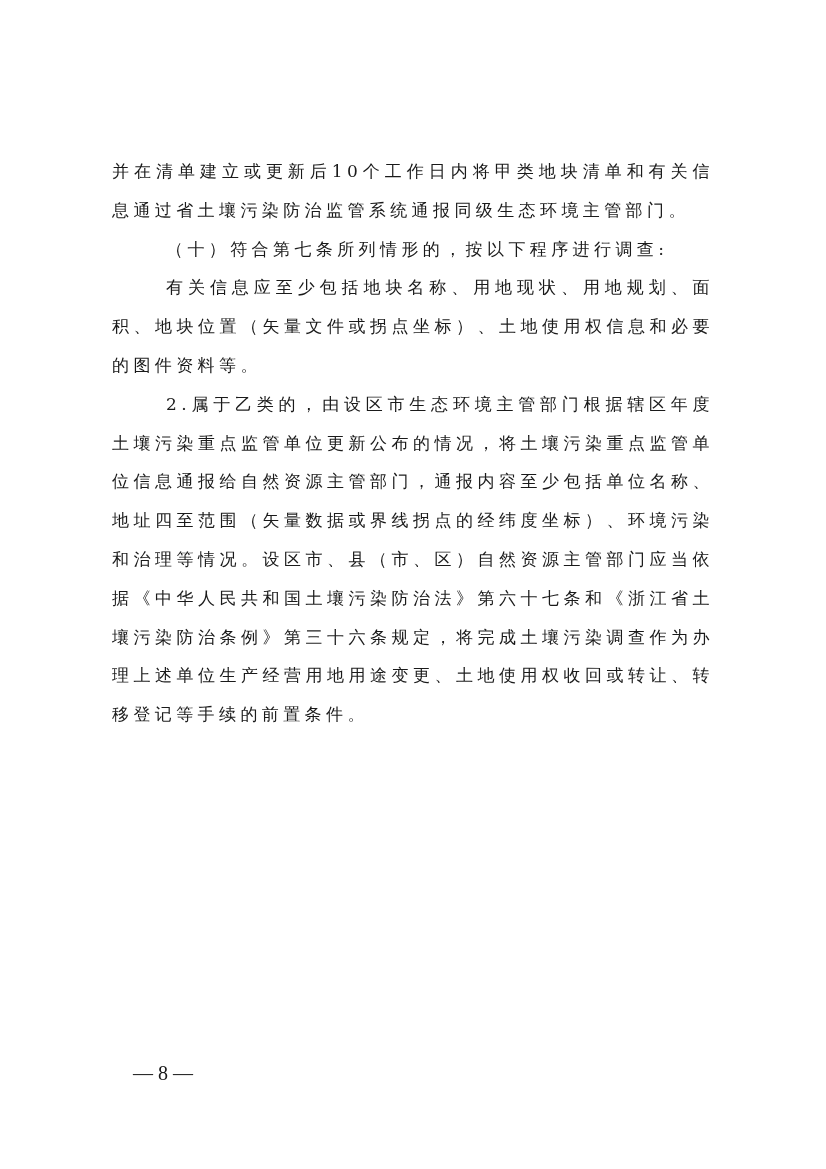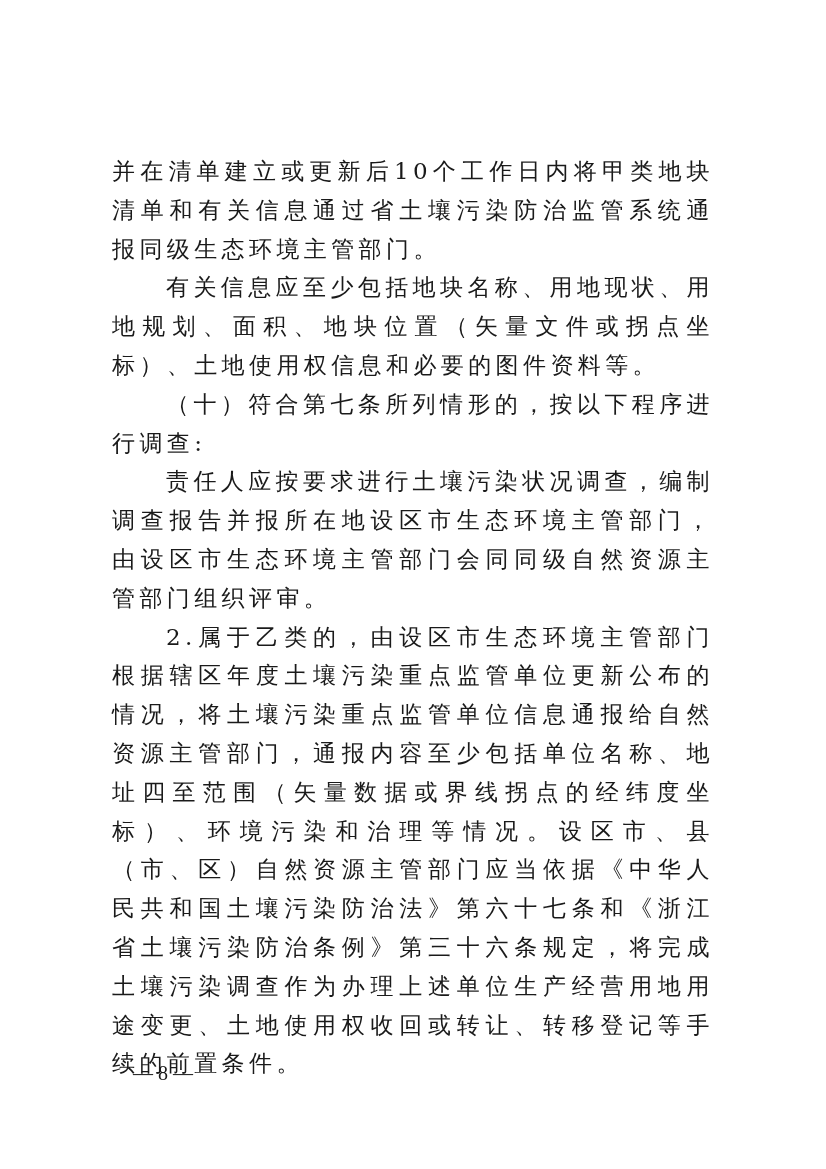--- a/index.html
+++ b/index.html
@@ -16,21 +16,21 @@
       color: #1a1a1a;
     }
     .page-body {
       position: absolute;
       left: 112px;
       top: 152px;
       width: 602px;
     }
     .para {
       margin: 0;
-      font-size: 23px;
+      font-size: 17px;
       line-height: 38.8px;
       text-align: justify;
       text-align-last: left;
       letter-spacing: 4.4px;
       word-break: break-all;
     }
     .para.indent {
       text-indent: 54px;
     }
     .page-number {
@@ -42,19 +42,18 @@
       font-family: "Liberation Serif", "DejaVu Serif", serif;
       color: #1a1a1a;
       white-space: pre;
     }
   </style>
 </head>
 <body>
 
 <div class="page-body">
   <p class="para">并在清单建立或更新后10个工作日内将甲类地块清单和有关信息通过省土壤污染防治监管系统通报同级生态环境主管部门。</p>
+  <p class="para indent">（十）符合第七条所列情形的，按以下程序进行调查:</p>
   <p class="para indent">有关信息应至少包括地块名称、用地现状、用地规划、面积、地块位置（矢量文件或拐点坐标）、土地使用权信息和必要的图件资料等。</p>
-  <p class="para indent">（十）符合第七条所列情形的，按以下程序进行调查:</p>
-  <p class="para indent">责任人应按要求进行土壤污染状况调查，编制调查报告并报所在地设区市生态环境主管部门，由设区市生态环境主管部门会同同级自然资源主管部门组织评审。</p>
   <p class="para indent">2.属于乙类的，由设区市生态环境主管部门根据辖区年度土壤污染重点监管单位更新公布的情况，将土壤污染重点监管单位信息通报给自然资源主管部门，通报内容至少包括单位名称、地址四至范围（矢量数据或界线拐点的经纬度坐标）、环境污染和治理等情况。设区市、县（市、区）自然资源主管部门应当依据《中华人民共和国土壤污染防治法》第六十七条和《浙江省土壤污染防治条例》第三十六条规定，将完成土壤污染调查作为办理上述单位生产经营用地用途变更、土地使用权收回或转让、转移登记等手续的前置条件。</p>
 </div>
 
 <div class="page-number">— 8 —</div>
 
 </body></html>

